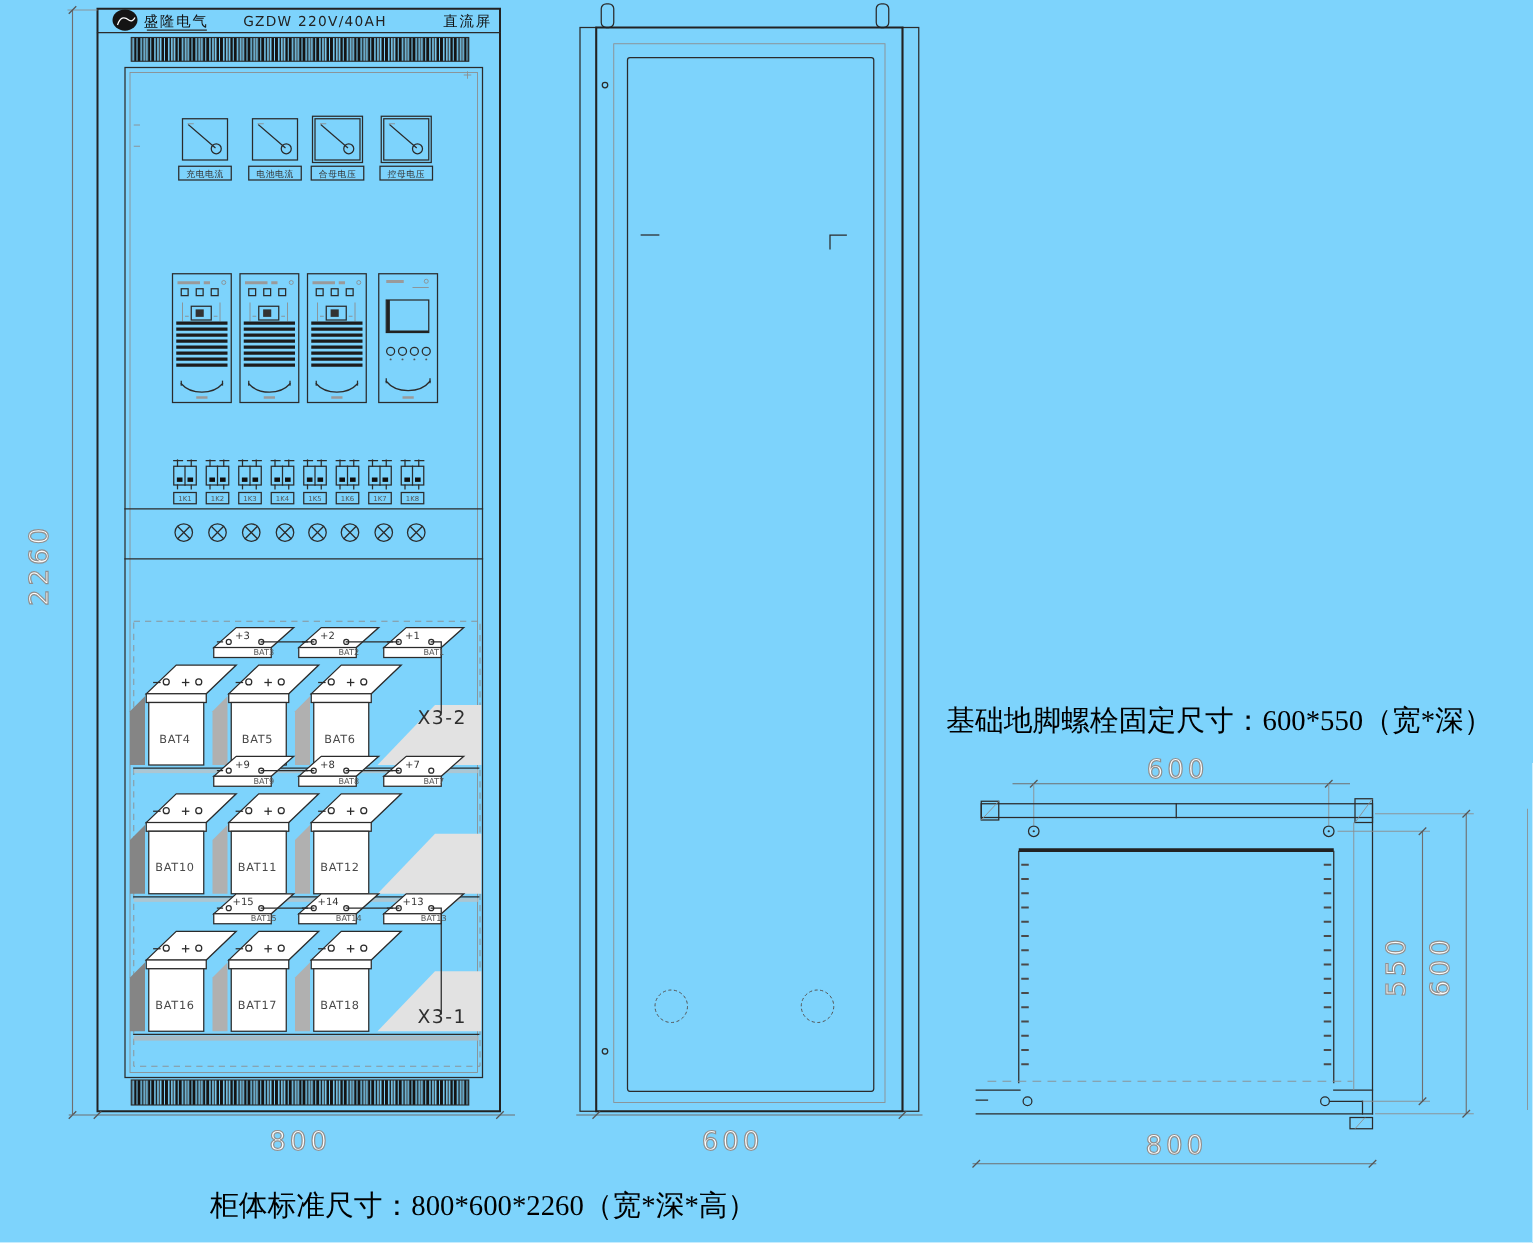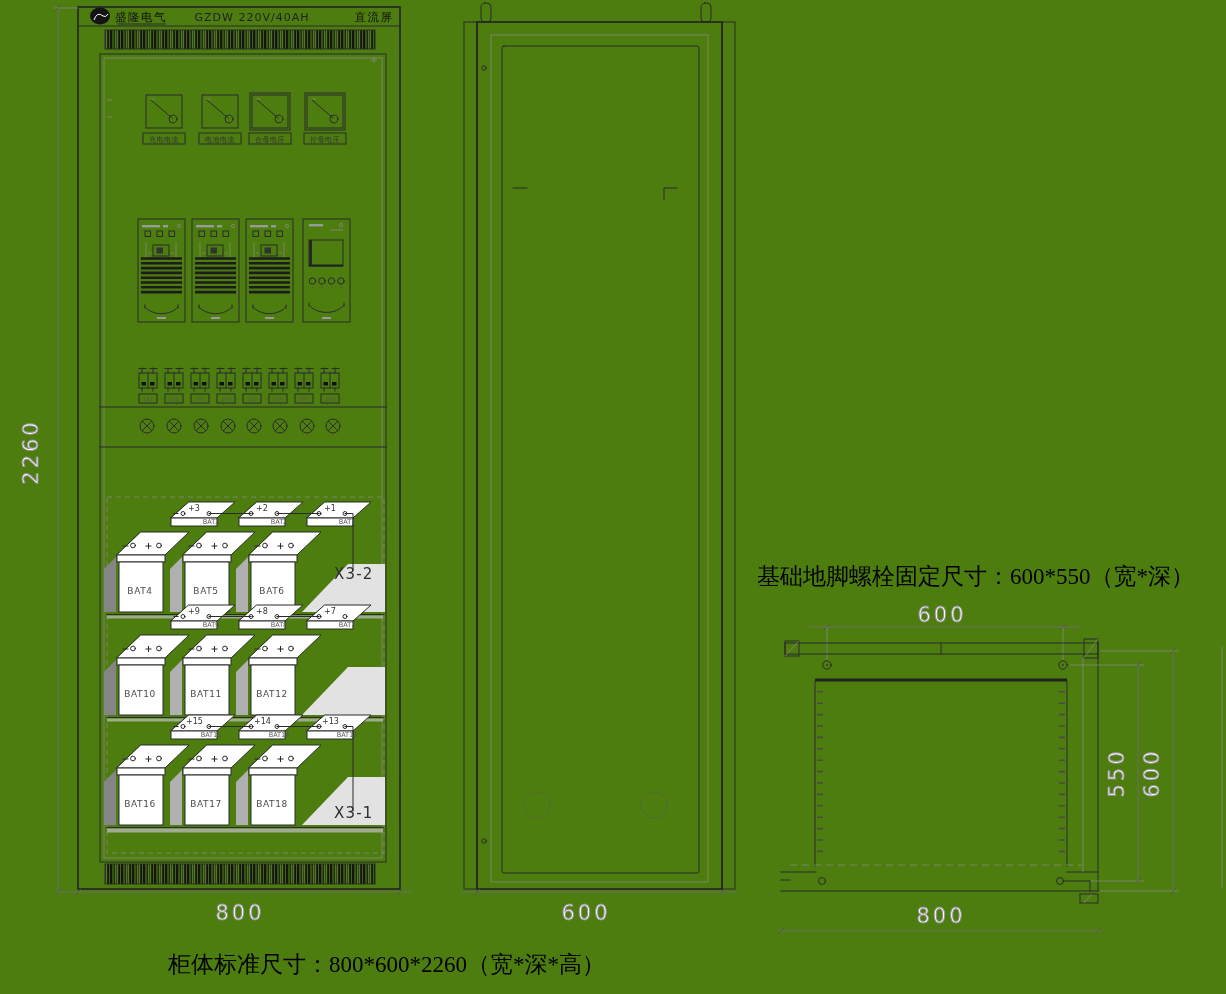--- a/index.html
+++ b/index.html
@@ -1,16 +1,16 @@
 <!DOCTYPE html>
 <html><head>
 <meta charset="utf-8">
 <style>
   html,body{margin:0;padding:0;background:#fff;}
-  #stage{position:relative;width:1226px;height:994px;background:#4d7c0f;overflow:hidden;}
+  #stage{position:relative;width:1226px;height:994px;background:#7dd3fc;overflow:hidden;}
   svg{position:absolute;left:0;top:0;}
   .s1{stroke:#2b2b2b;stroke-width:1;fill:none;stroke-linecap:square;}
   .s2{stroke:#222;stroke-width:1.6;fill:none;}
   .s3{stroke:#1c1c1c;stroke-width:2.6;fill:none;}
   .sg{stroke:#8d8d8d;stroke-width:.7;fill:none;}
   .sd{stroke:#6f6f6f;stroke-width:.9;fill:none;}
   .tick{stroke:#555;stroke-width:1;}
   .fw{fill:#fff;}
   text{font-family:"DejaVu Sans","Liberation Sans",sans-serif;}
   .t-hdr{font-size:11.5px;fill:#111;letter-spacing:1.5px;}

